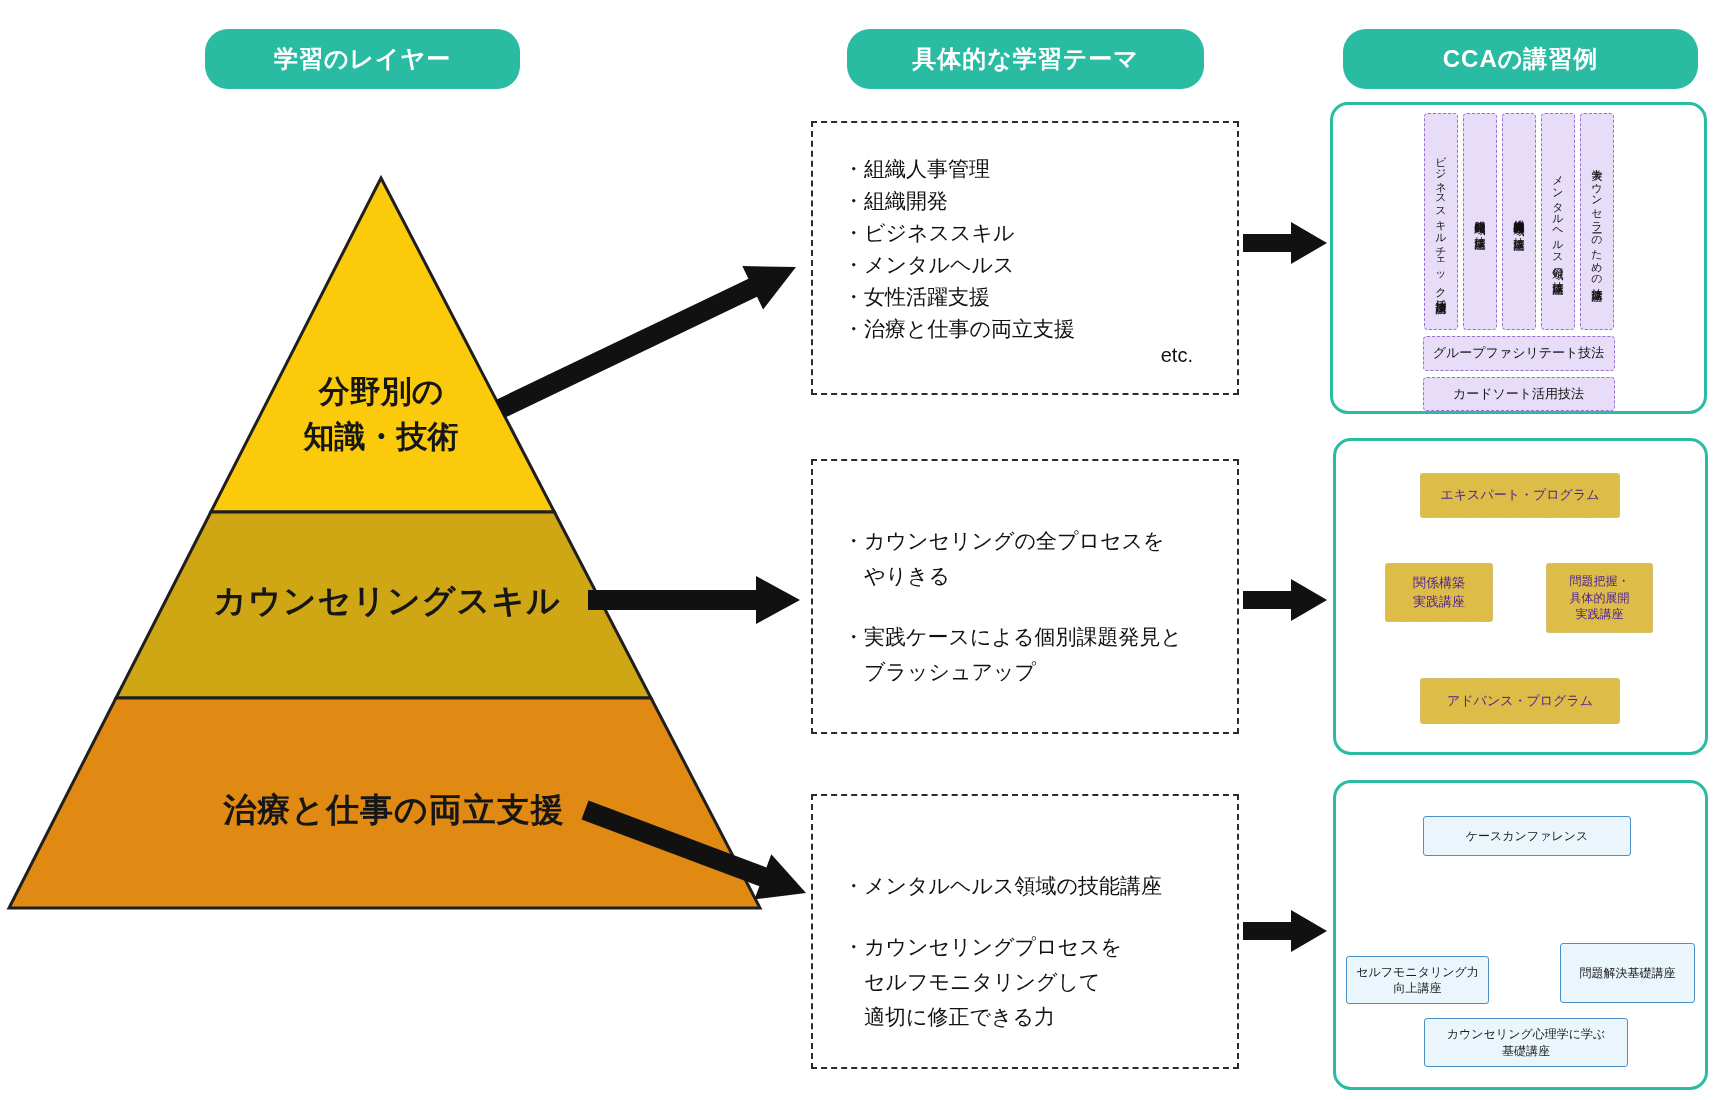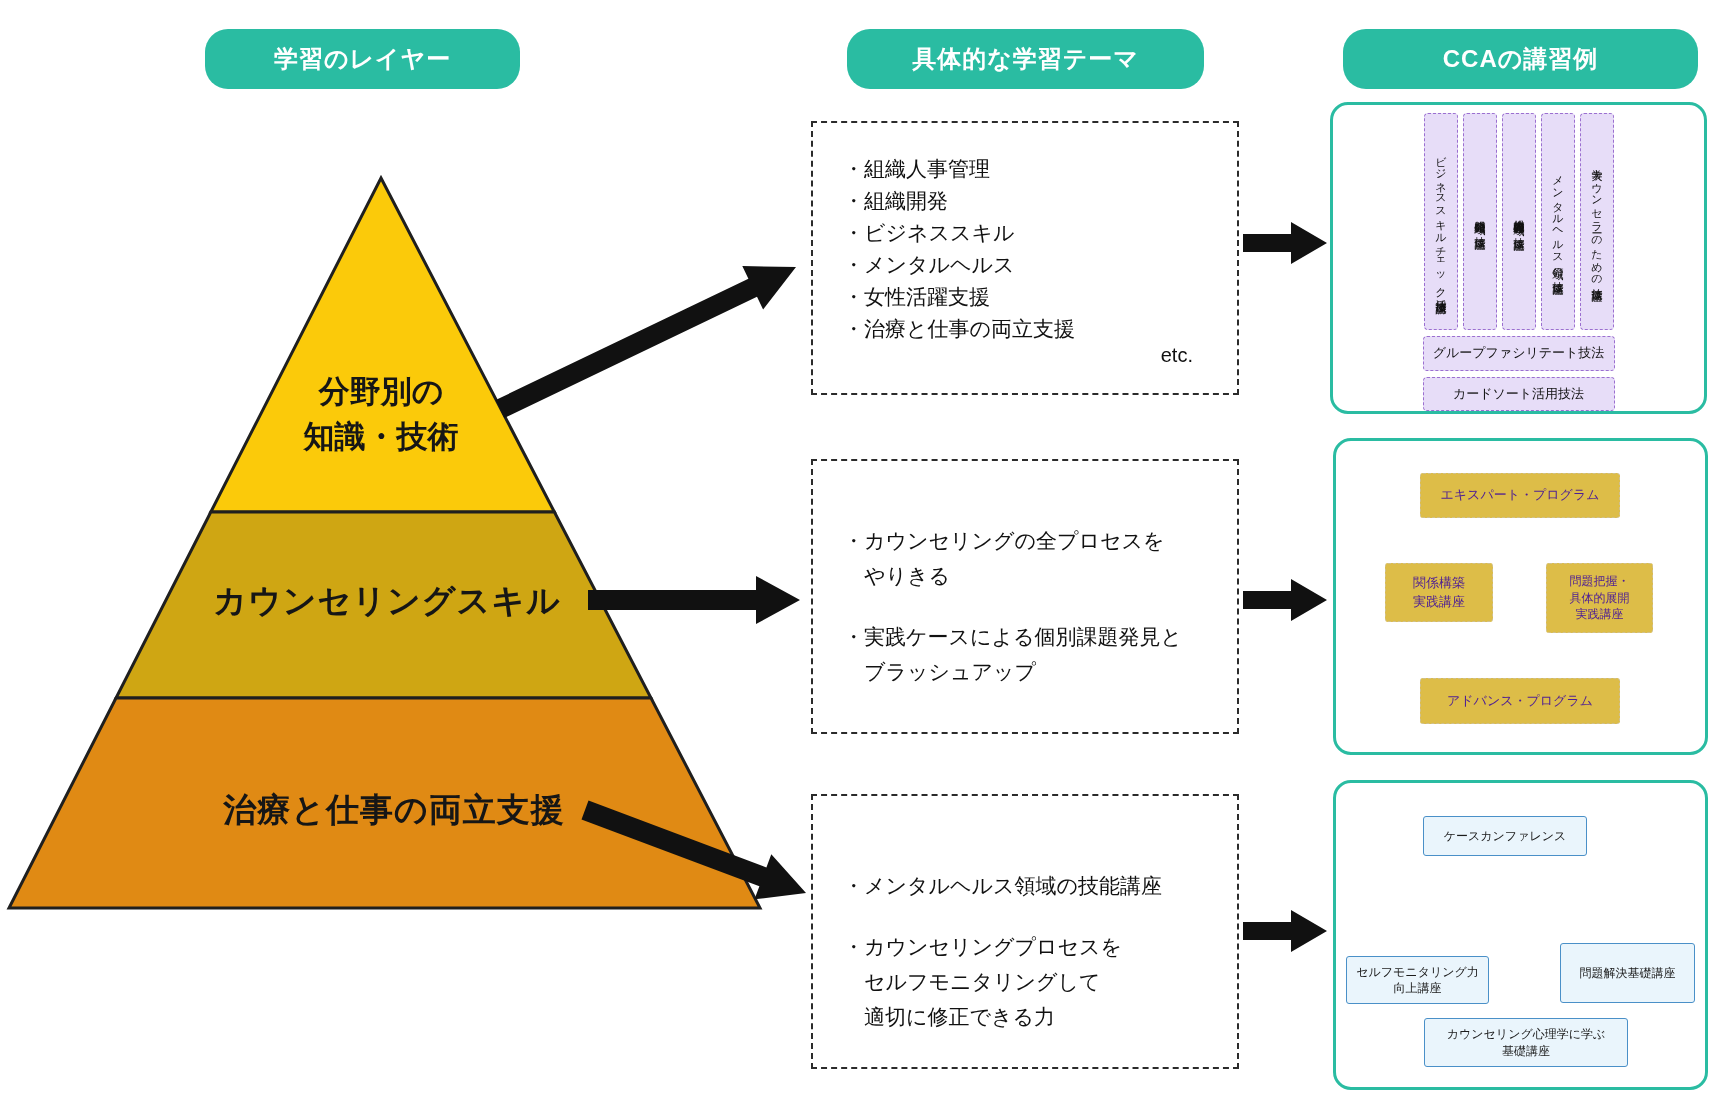--- a/index.html
+++ b/index.html
@@ -67,21 +67,21 @@
   .g-expert{left:84px;top:32px;width:200px;height:45px;}
   .g-relation{left:49px;top:122px;width:108px;height:59px;}
   .g-problem{left:210px;top:122px;width:107px;height:70px;font-size:12px;}
   .g-advance{left:84px;top:237px;width:200px;height:46px;}
 
   .blue{
     position:absolute;background:#eaf5fc;border:1.5px solid #4a90c8;border-radius:3px;
     display:flex;align-items:center;justify-content:center;text-align:center;
     font-size:12px;line-height:1.35;white-space:pre-line;color:#1b1b1b;box-sizing:border-box;
   }
-  .b-case{left:87px;top:33px;width:164px;height:40px;}
+  .b-case{left:87px;top:33px;width:208px;height:40px;}
   .b-self{left:10px;top:160px;width:143px;height:48px;margin-top:13px;}
   .b-solve{left:224px;top:160px;width:135px;height:60px;}
   .b-basic{left:88px;top:235px;width:204px;height:49px;}
 </style>
 </head>
 <body>
 
 <div class="stage">
 
   <svg class="overlay" viewBox="0 0 1720 1100" xmlns="http://www.w3.org/2000/svg">

